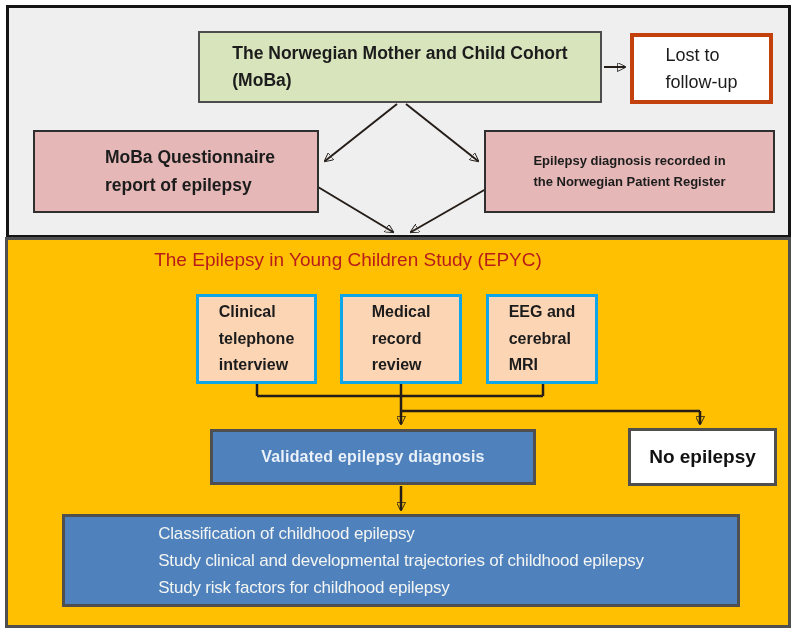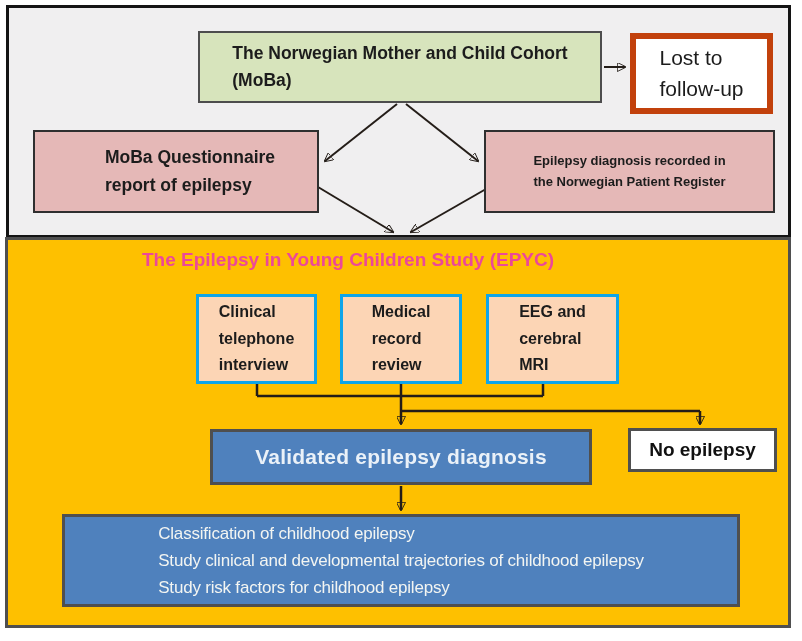--- a/index.html
+++ b/index.html
@@ -40,53 +40,53 @@
   .box{
     position:absolute;display:flex;align-items:center;justify-content:center;
     text-align:left;white-space:pre-line;box-sizing:border-box;
   }
   .box-green{
     left:198px;top:31px;width:404px;height:72px;
     background:var(--green-box-bg);border:2px solid #4d4d4d;
     font-size:17.5px;font-weight:bold;line-height:1.55;
   }
   .box-lost{
-    left:630px;top:33px;width:143px;height:81px;
-    background:var(--white-box-bg);border:6px solid #c2410c;
-    font-size:21px;line-height:1.45;
+    left:630px;top:33px;width:143px;height:71px;
+    background:var(--white-box-bg);border:4px solid #c2410c;
+    font-size:18px;line-height:1.45;
   }
   .box-pink-left{
     left:33px;top:130px;width:286px;height:83px;
     background:var(--pink-box-bg);border:2px solid #2f2f2f;
     font-size:17.5px;font-weight:bold;line-height:1.55;padding-left:28px;
   }
   .box-pink-right{
     left:484px;top:130px;width:291px;height:83px;
     background:var(--pink-box-bg);border:2px solid #2f2f2f;
     font-size:13px;font-weight:bold;line-height:1.55;
   }
   .epyc-title{
     position:absolute;left:5px;top:249px;width:686px;text-align:center;
-    font-size:19px;font-weight:bold;color:#ec4899;
+    font-size:19px;font-weight:normal;color:#b91c1c;
   }
   .box-peach{
     background:var(--peach-box-bg);border:3px solid #0ea5e9;
     font-size:16px;font-weight:bold;line-height:1.65;top:294px;height:90px;
   }
   .box-peach.m1{left:196px;width:121px;}
   .box-peach.m2{left:340px;width:122px;}
-  .box-peach.m3{left:486px;width:133px;}
+  .box-peach.m3{left:486px;width:112px;}
   .box-validated{
-    left:210px;top:429px;width:382px;height:56px;
+    left:210px;top:429px;width:326px;height:56px;
     background:var(--blue-box-bg);border:3px solid var(--panel-border-dark);
-    font-size:21px;font-weight:bold;color:var(--text-light);
+    font-size:16px;font-weight:bold;color:var(--text-light);
     letter-spacing:0.2px;
   }
   .box-noepilepsy{
-    left:628px;top:428px;width:149px;height:44px;
+    left:628px;top:428px;width:149px;height:58px;
     background:var(--white-box-bg);border:3px solid var(--panel-border-dark);
     font-size:19px;font-weight:bold;color:#111;
   }
   .box-goals{
     left:62px;top:514px;width:678px;height:93px;
     background:var(--blue-box-bg);border:3px solid var(--panel-border-dark);
     font-size:17px;color:#f3f5f2;line-height:1.6;letter-spacing:-0.2px;
   }
   .arrows line, .arrows path{stroke:var(--arrow-color);fill:none;}
   .ln2{stroke-width:2px;}

